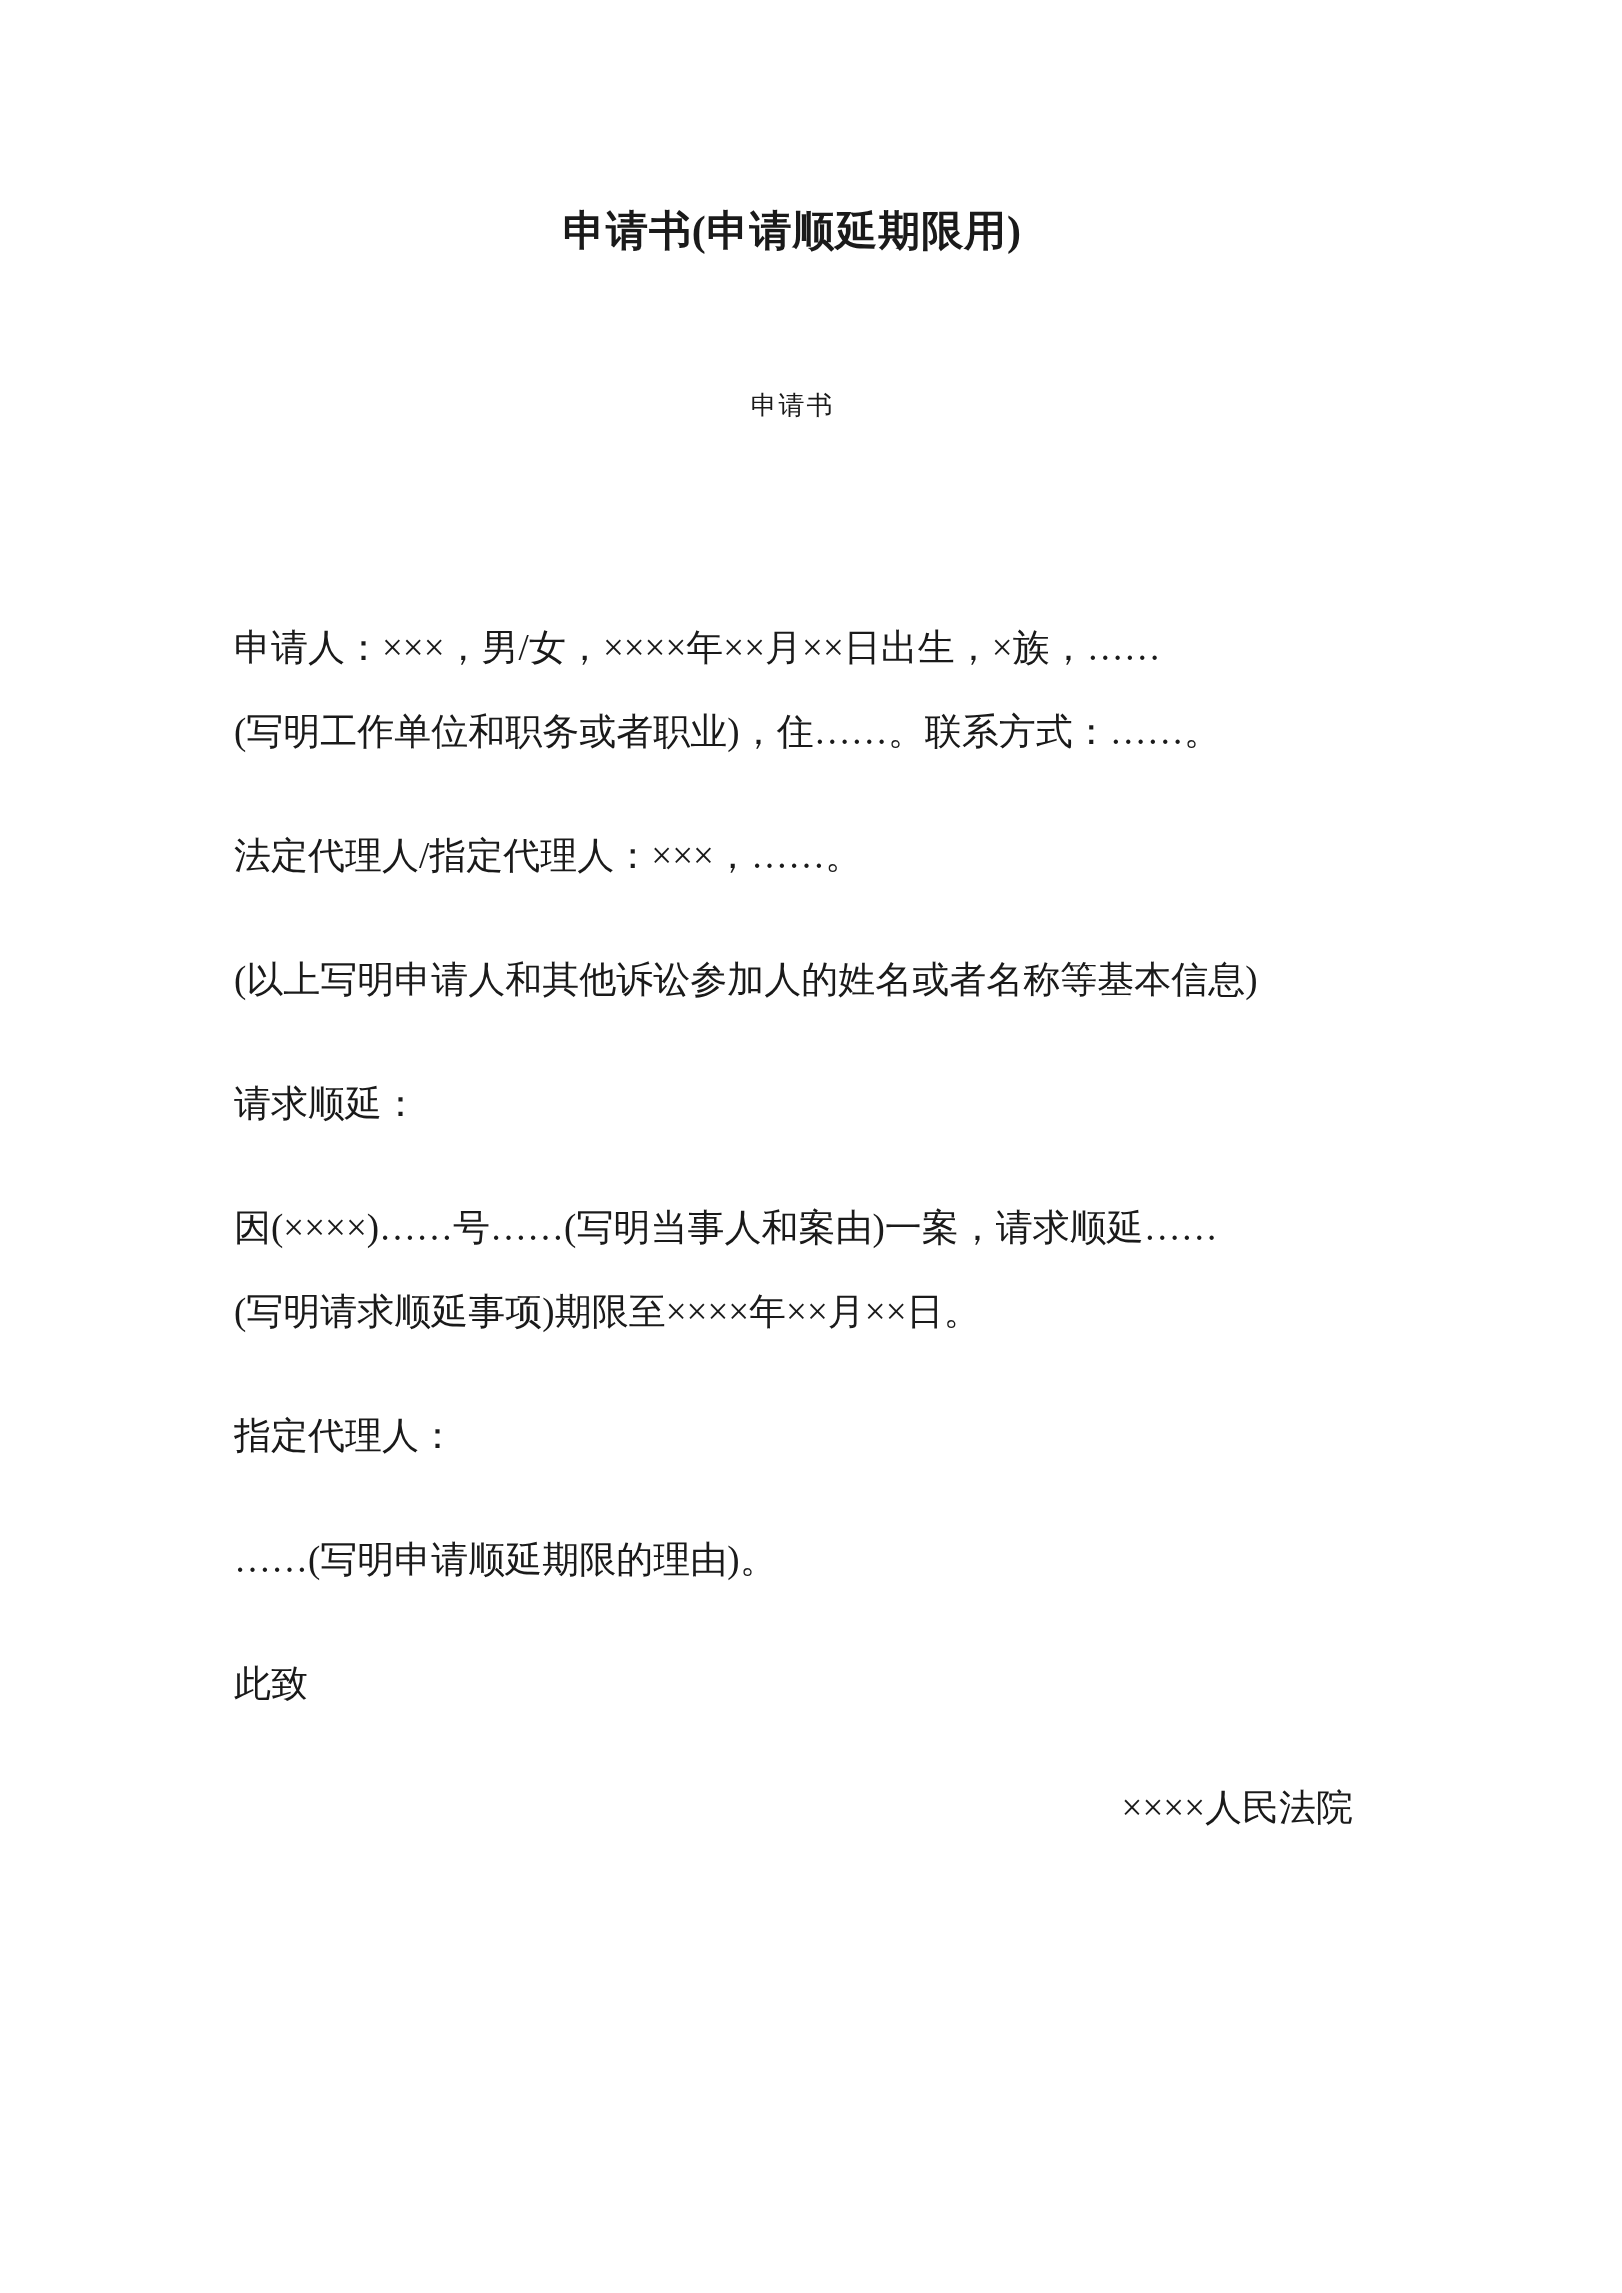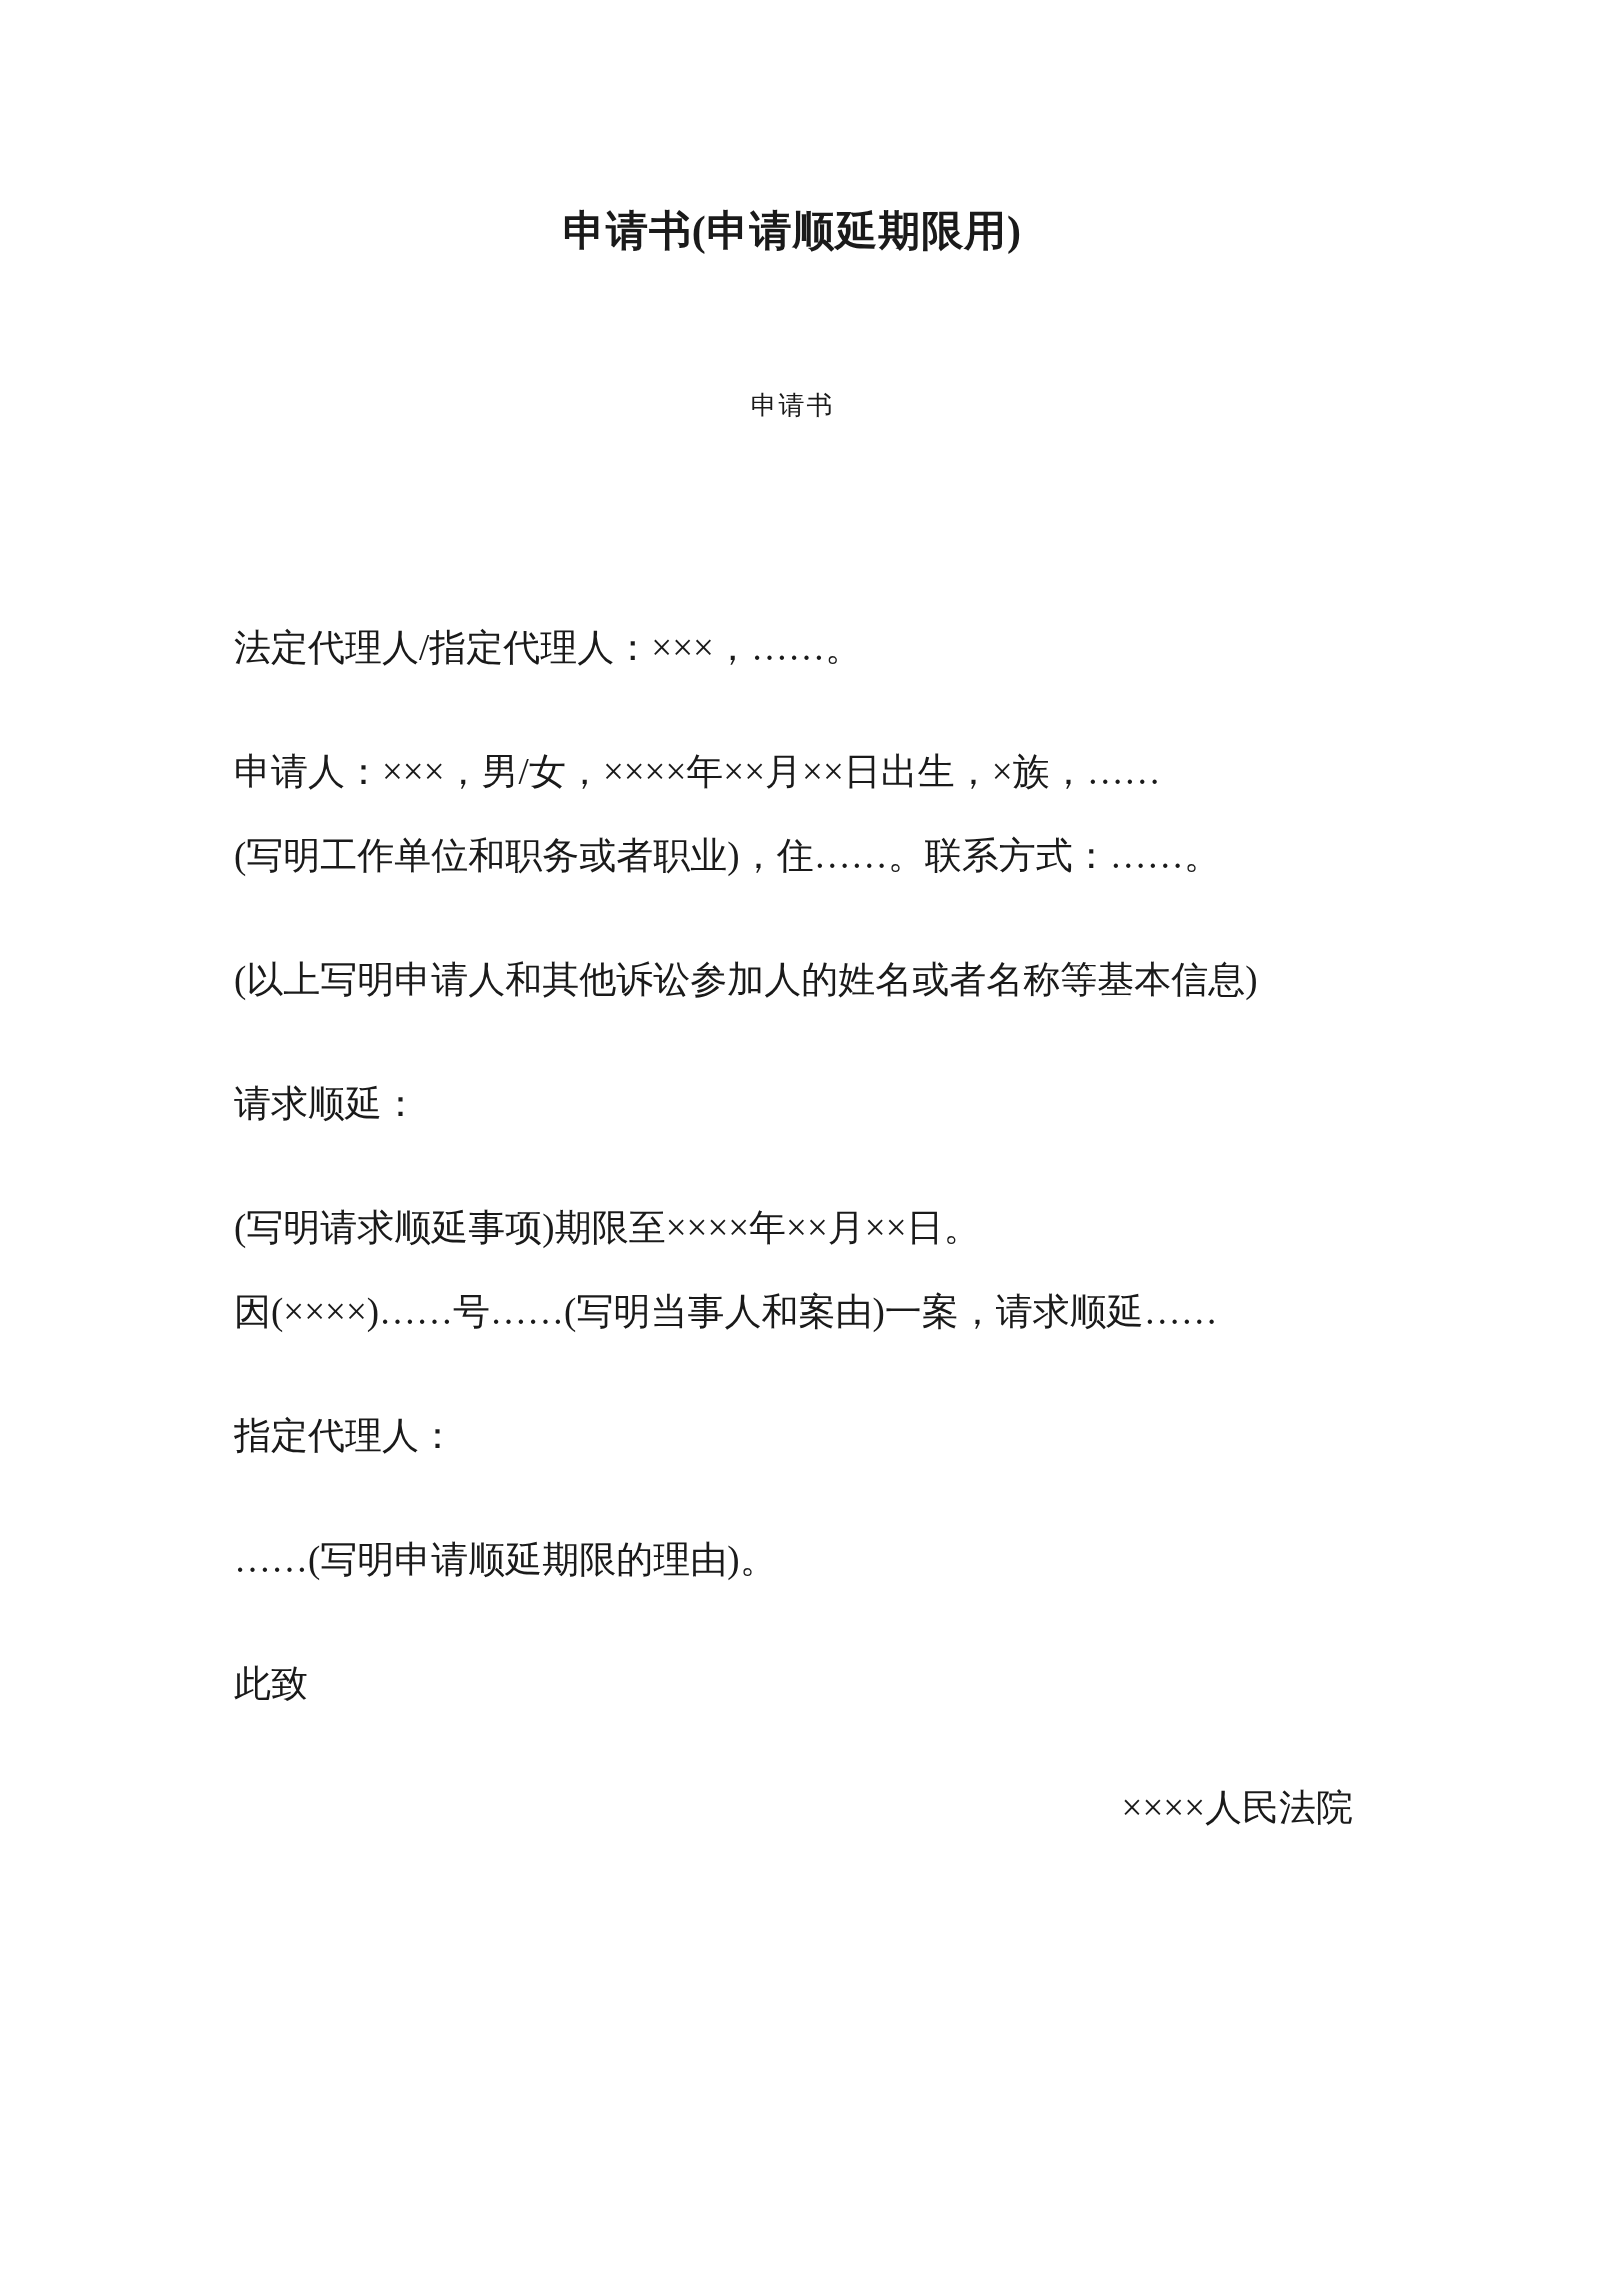--- a/index.html
+++ b/index.html
@@ -52,40 +52,40 @@
 
 <div class="page">
 
   <h1 class="doc-title">申请书(申请顺延期限用)</h1>
 
   <h2 class="doc-subtitle">申请书</h2>
 
   <div class="doc-body">
 
     <p class="para">
-      <span class="line">法定代理人/指定代理人：×××，……。</span>
+      <span class="line">申请人：×××，男/女，××××年××月××日出生，×族，……</span>
+      <span class="line">(写明工作单位和职务或者职业)，住……。联系方式：……。</span>
     </p>
 
     <p class="para">
-      <span class="line">申请人：×××，男/女，××××年××月××日出生，×族，……</span>
-      <span class="line">(写明工作单位和职务或者职业)，住……。联系方式：……。</span>
+      <span class="line">法定代理人/指定代理人：×××，……。</span>
     </p>
 
 
     <p class="para">
       <span class="line">(以上写明申请人和其他诉讼参加人的姓名或者名称等基本信息)</span>
     </p>
 
     <p class="para">
       <span class="line">请求顺延：</span>
     </p>
 
     <p class="para">
+      <span class="line">因(××××)……号……(写明当事人和案由)一案，请求顺延……</span>
       <span class="line">(写明请求顺延事项)期限至××××年××月××日。</span>
-      <span class="line">因(××××)……号……(写明当事人和案由)一案，请求顺延……</span>
     </p>
 
     <p class="para">
       <span class="line">指定代理人：</span>
     </p>
 
     <p class="para">
       <span class="line">……(写明申请顺延期限的理由)。</span>
     </p>
 

